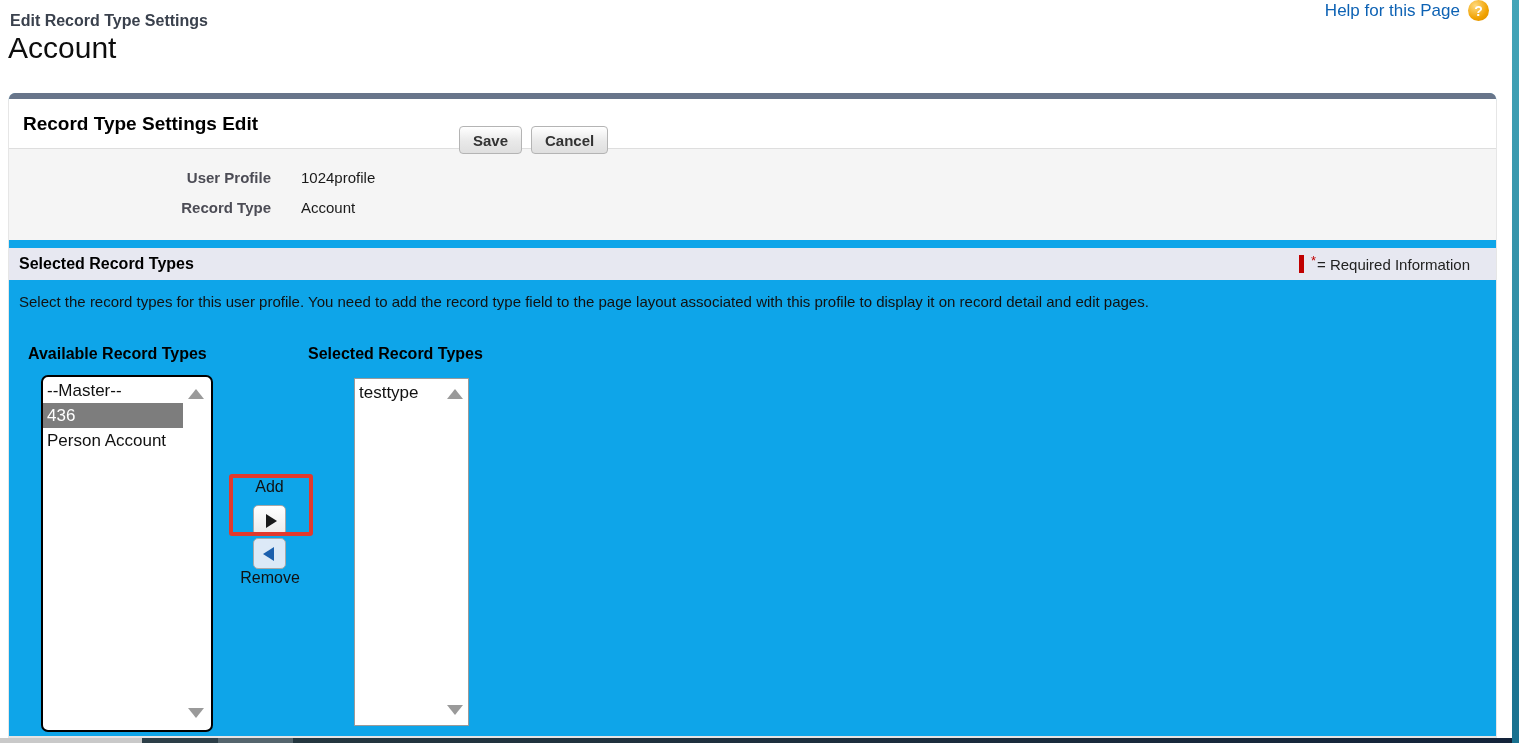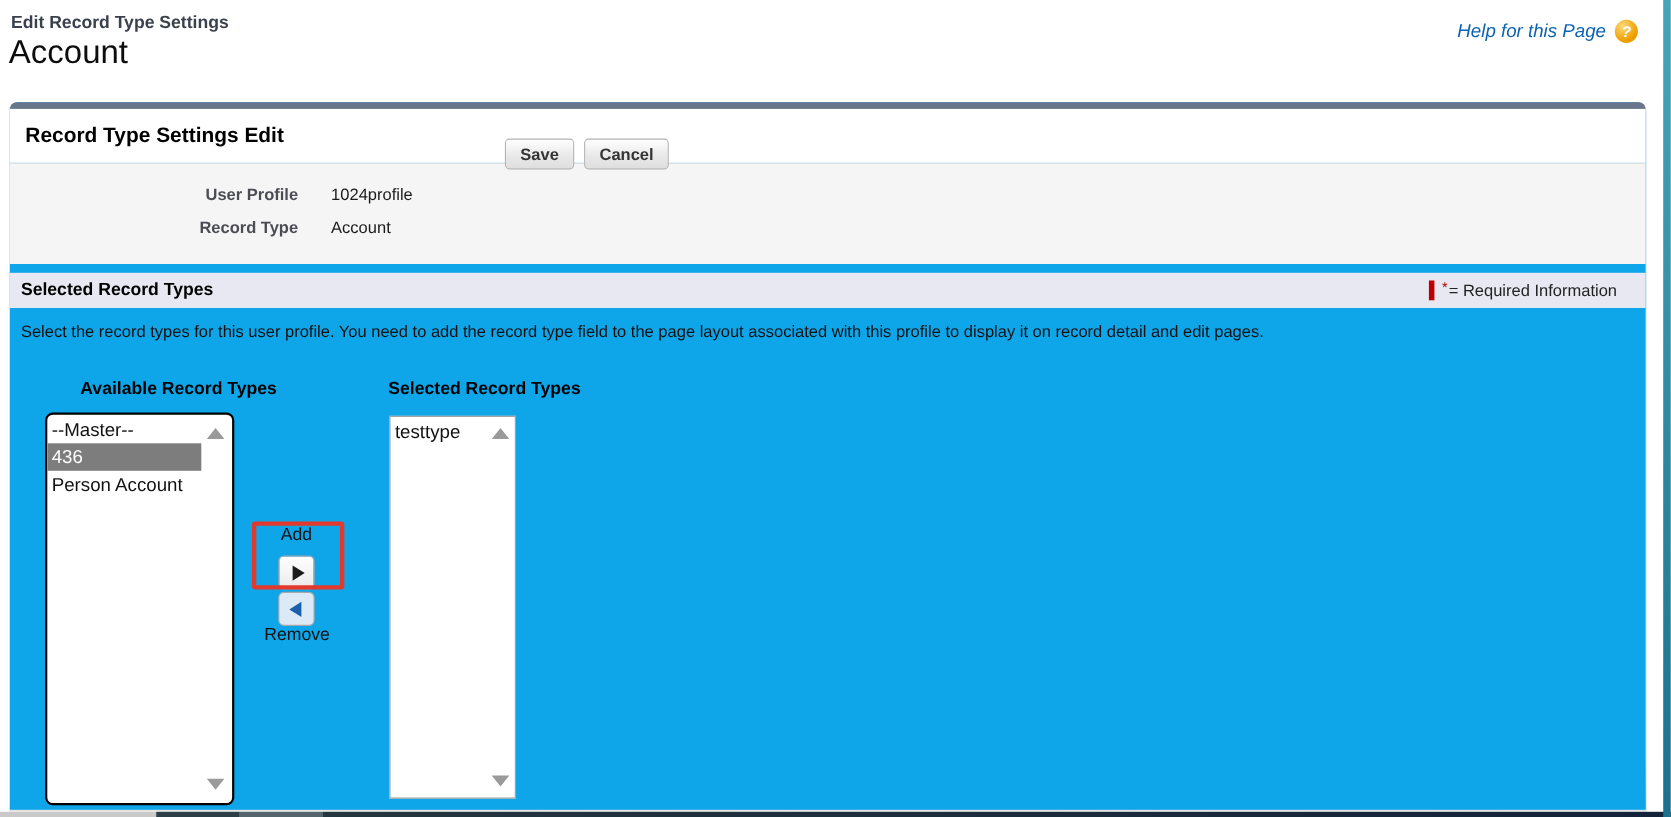--- a/index.html
+++ b/index.html
@@ -6,21 +6,21 @@
   html,body { width:1519px; height:743px; }
   body {
     font-family:"Liberation Sans", sans-serif;
     background:#fff; color:#000; overflow:hidden; position:relative;
   }
   .stage { position:relative; width:1519px; height:743px; background:#fff; overflow:hidden; }
 
   
   .breadcrumb { position:absolute; left:10px; top:12px; font-size:16px; font-weight:bold; color:var(--breadcrumb-gray,#3a414d);text-align:right; }
   .page-title { position:absolute; left:8px; top:31px; font-size:30px; font-weight:400; color:#0d0d0d; }
-  .help { position:absolute; top:18px; right:30px; display:flex; align-items:center; gap:8px;font-style:italic; }
+  .help { position:absolute; top:0; right:30px; display:flex; align-items:center; gap:8px; }
   .help a { font-size:17px; color:var(--link-blue,#0d62b4); text-decoration:none; cursor:pointer; }
   .help-icon {
     width:21px; height:21px; border-radius:50%;
     background:radial-gradient(circle at 35% 28%, #ffd97d, var(--help-icon-orange,#f0a100) 62%, #d98c00);
     color:#fff; font-size:14px; font-weight:bold; display:flex; align-items:center; justify-content:center;
     cursor:pointer; line-height:1;
   }
 
   
   .block { position:absolute; left:8px; top:93px; width:1489px; height:645px;
@@ -46,21 +46,21 @@
                  display:flex; align-items:center; justify-content:space-between; padding:0 26px 0 10px; }
   .section-title { font-size:16px; font-weight:bold; color:#000; }
   .required-legend { display:flex; align-items:center; font-size:15px; color:#222; }
   .required-bar { width:5px; height:18px; background:var(--required-red,#c00000); margin-right:7px; }
   .required-star { color:var(--required-red,#c00000); font-size:13px; position:relative; top:-4px; margin-right:1px; }
 
   .description { padding:13px 10px 12px; font-size:15px; color:#111; }
 
   
   .lists { position:relative; height:414px; }
-  .list-label { position:absolute; font-size:16px; font-weight:bold; color:#000; white-space:nowrap;margin-left:45px; }
+  .list-label { position:absolute; font-size:16px; font-weight:bold; color:#000; white-space:nowrap; }
   .label-available { left:19px; top:23px; }
   .label-selected  { left:299px; top:23px; }
 
   .listbox { position:absolute; background:#fff; overflow:hidden; cursor:default; }
   .listbox-available { left:32px; top:53px; width:172px; height:357px;
                        border:2px solid #000; border-radius:7px; }
   .listbox-selected  { left:345px; top:56px; width:115px; height:348px;
                        border:1px solid #9a9a9a; }
   .lb-items { padding:1px 0 0 0; }
   .listbox-available .lb-items { margin-right:28px; }

